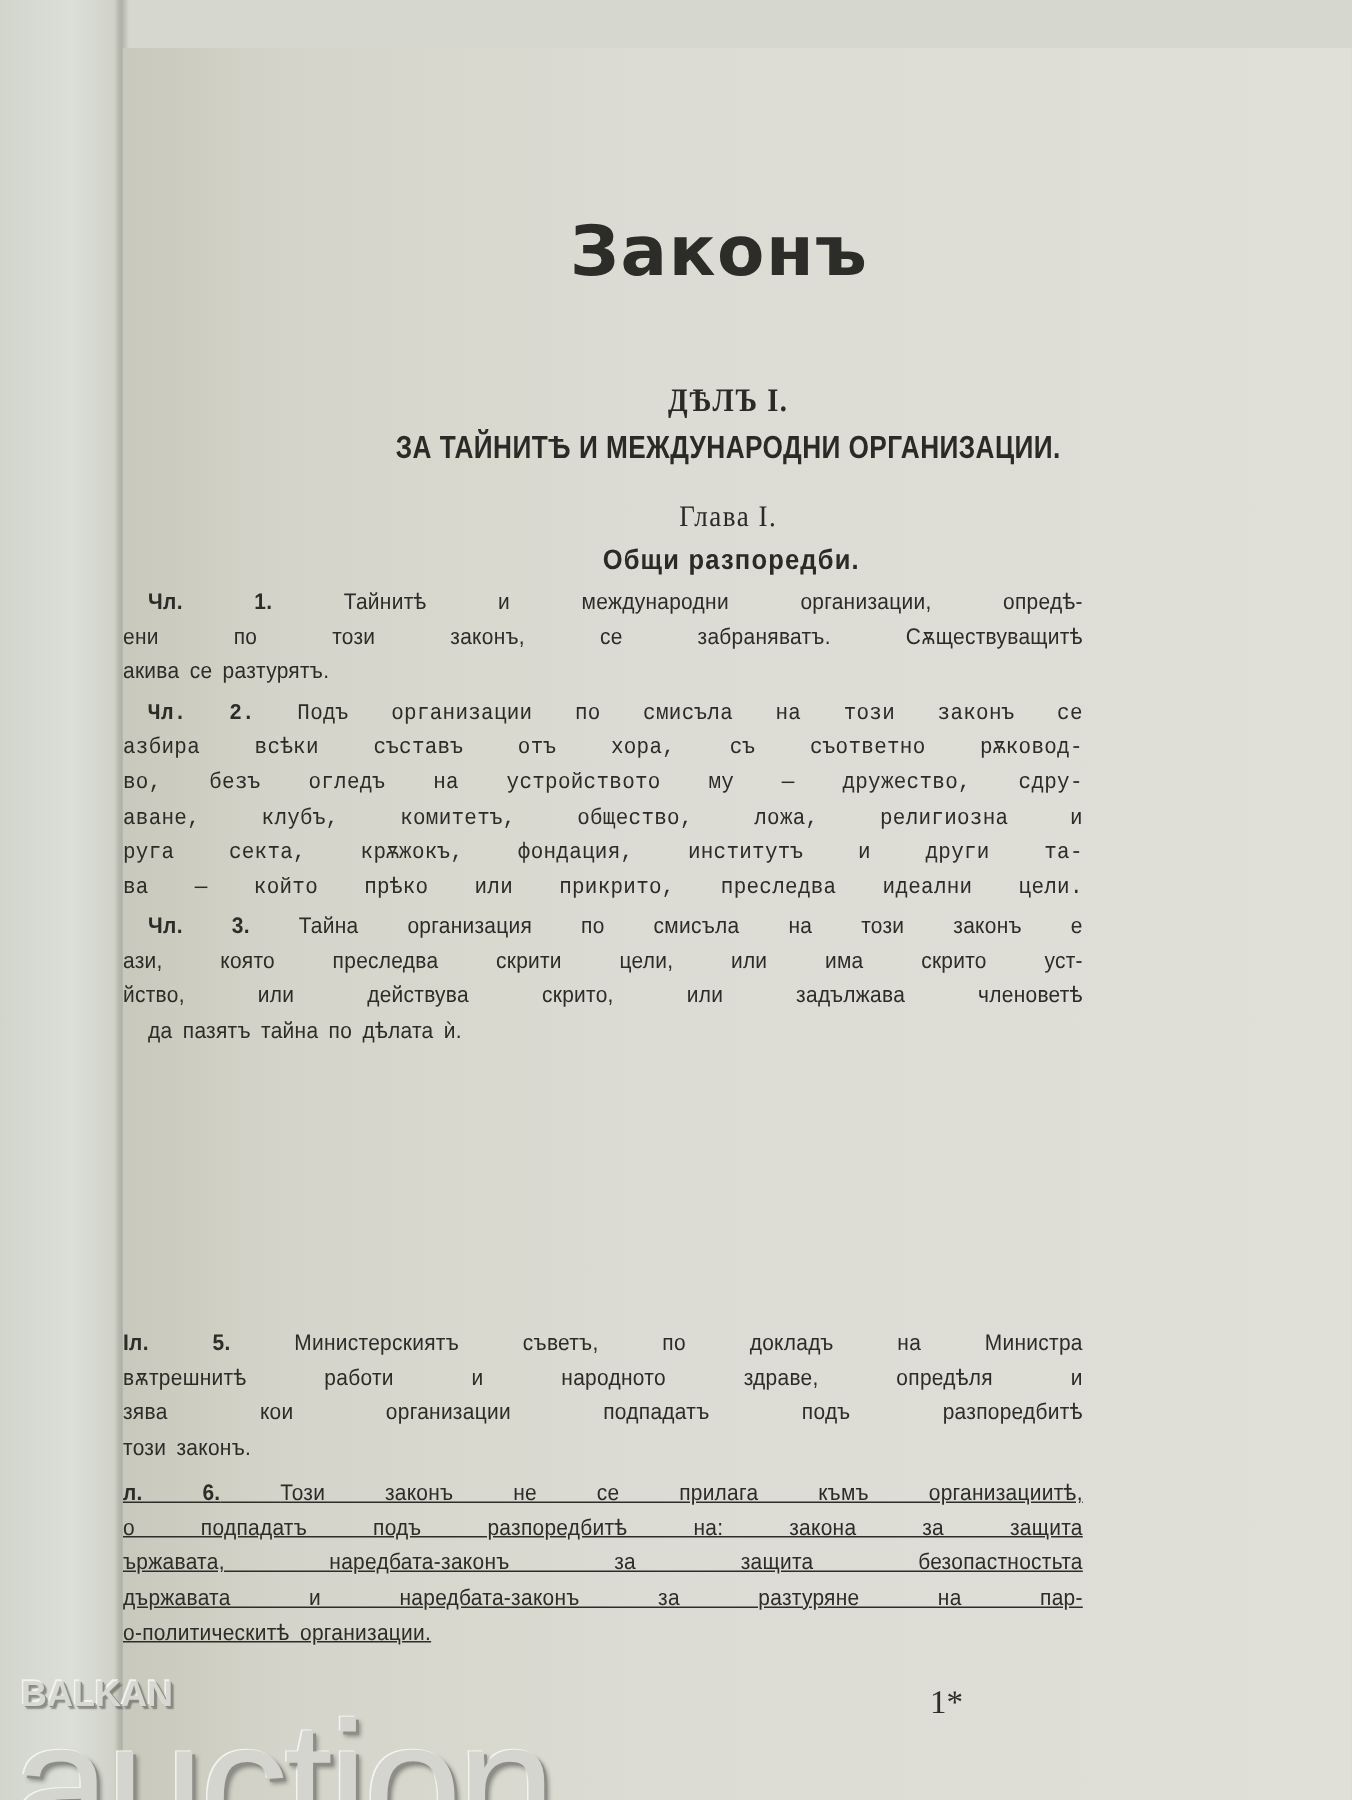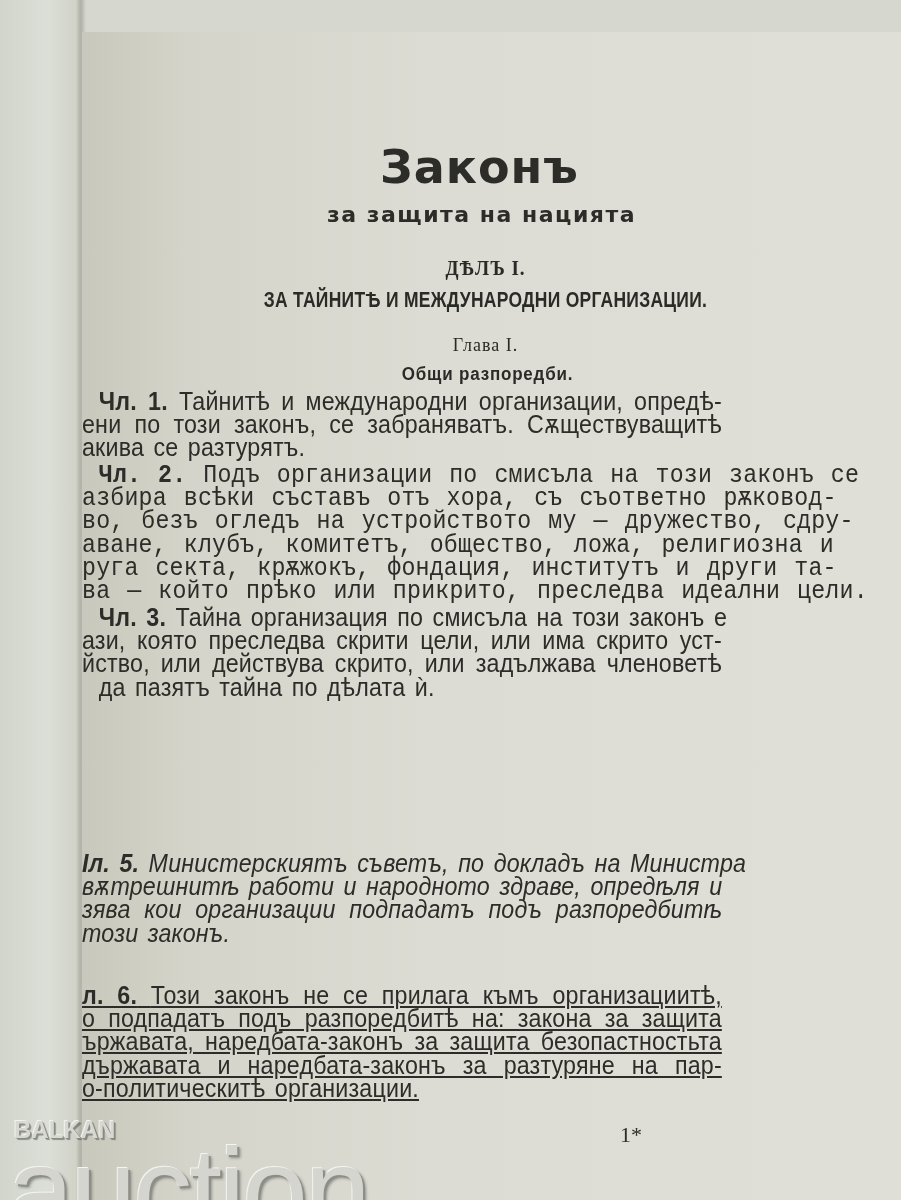--- a/index.html
+++ b/index.html
@@ -57,21 +57,21 @@
     transform: scaleY(1.1);
   }
   .chapter-title {
     position: absolute; left: 0; width: 819px; top: 332px; text-align: center;
     margin-left: -4px;
     font-family: "Liberation Sans", sans-serif; font-weight: bold; font-size: 17px;
     letter-spacing: 0.8px; transform: scaleY(1.1);
   }
   .para {
     position: absolute; left: 0; width: 640px;
-    font-family: "Liberation Sans", sans-serif; font-size: 25px;
+    font-family: "Liberation Sans", sans-serif; font-size: 15px;
     line-height: 23.2px; color: #2c2c28;
   }
   .line {
     display: block; white-space: nowrap; text-align: justify; text-align-last: justify;
     transform: scaleX(0.93); transform-origin: left center; width: 688px;
     letter-spacing: 0.2px; word-spacing: 3px;
   }
   .line.last { text-align-last: left; }
   .art { font-weight: bold; }
   .page-num {
@@ -103,21 +103,20 @@
 </style>
 </head>
 <body>
 
 <div class="left-page"></div>
 <div class="gutter"></div>
 
 <div class="page">
   <div class="text-block">
     <div class="title">Законъ</div>
-    <div class="subtitle">за защита на нацията</div>
     <div class="part">ДѢЛЪ I.</div>
     <div class="part-title">ЗА ТАЙНИТѢ И МЕЖДУНАРОДНИ ОРГАНИЗАЦИИ.</div>
     <div class="chapter">Глава I.</div>
     <div class="chapter-title">Общи разпоредби.</div>
 
     <div class="para" style="top:358px;">
       <span class="line" style="padding-left:18px;width:670px;"><span class="art">Чл. 1.</span> <span>Тайнитѣ и международни организации, опредѣ-</span></span>
       <span class="line">ени по този законъ, се забраняватъ. Сѫществуващитѣ</span>
       <span class="line last">акива се разтурятъ.</span>
     </div>
@@ -133,21 +132,21 @@
 
     <div class="para" style="top:574px;">
       <span class="line" style="padding-left:18px;width:670px;"><span class="art">Чл. 3.</span> <span>Тайна организация по смисъла на този законъ е</span></span>
       <span class="line">ази, която преследва скрити цели, или има скрито уст-</span>
       <span class="line">йство, или действува скрито, или задължава членоветѣ</span>
       <span class="line last" style="padding-left:18px;">да пазятъ тайна по дѣлата ѝ.</span>
     </div>
 
 
 
-    <div class="para" style="top:820px;font-style:italic;">
+    <div class="para" style="top:852px;">
       <span class="line"><span class="art">Іл. 5.</span> <span>Министерскиятъ съветъ, по докладъ на Министра</span></span>
       <span class="line">вѫтрешнитѣ работи и народното здраве, опредѣля и</span>
       <span class="line">зява кои организации подпадатъ подъ разпоредбитѣ</span>
       <span class="line last">този законъ.</span>
     </div>
 
     <div class="para" style="top:952px;text-decoration:underline;">
       <span class="line"><span class="art">л. 6.</span> <span>Този законъ не се прилага къмъ организациитѣ,</span></span>
       <span class="line">о подпадатъ подъ разпоредбитѣ на: закона за защита</span>
       <span class="line">ържавата, наредбата-законъ за защита безопастностьта</span>

